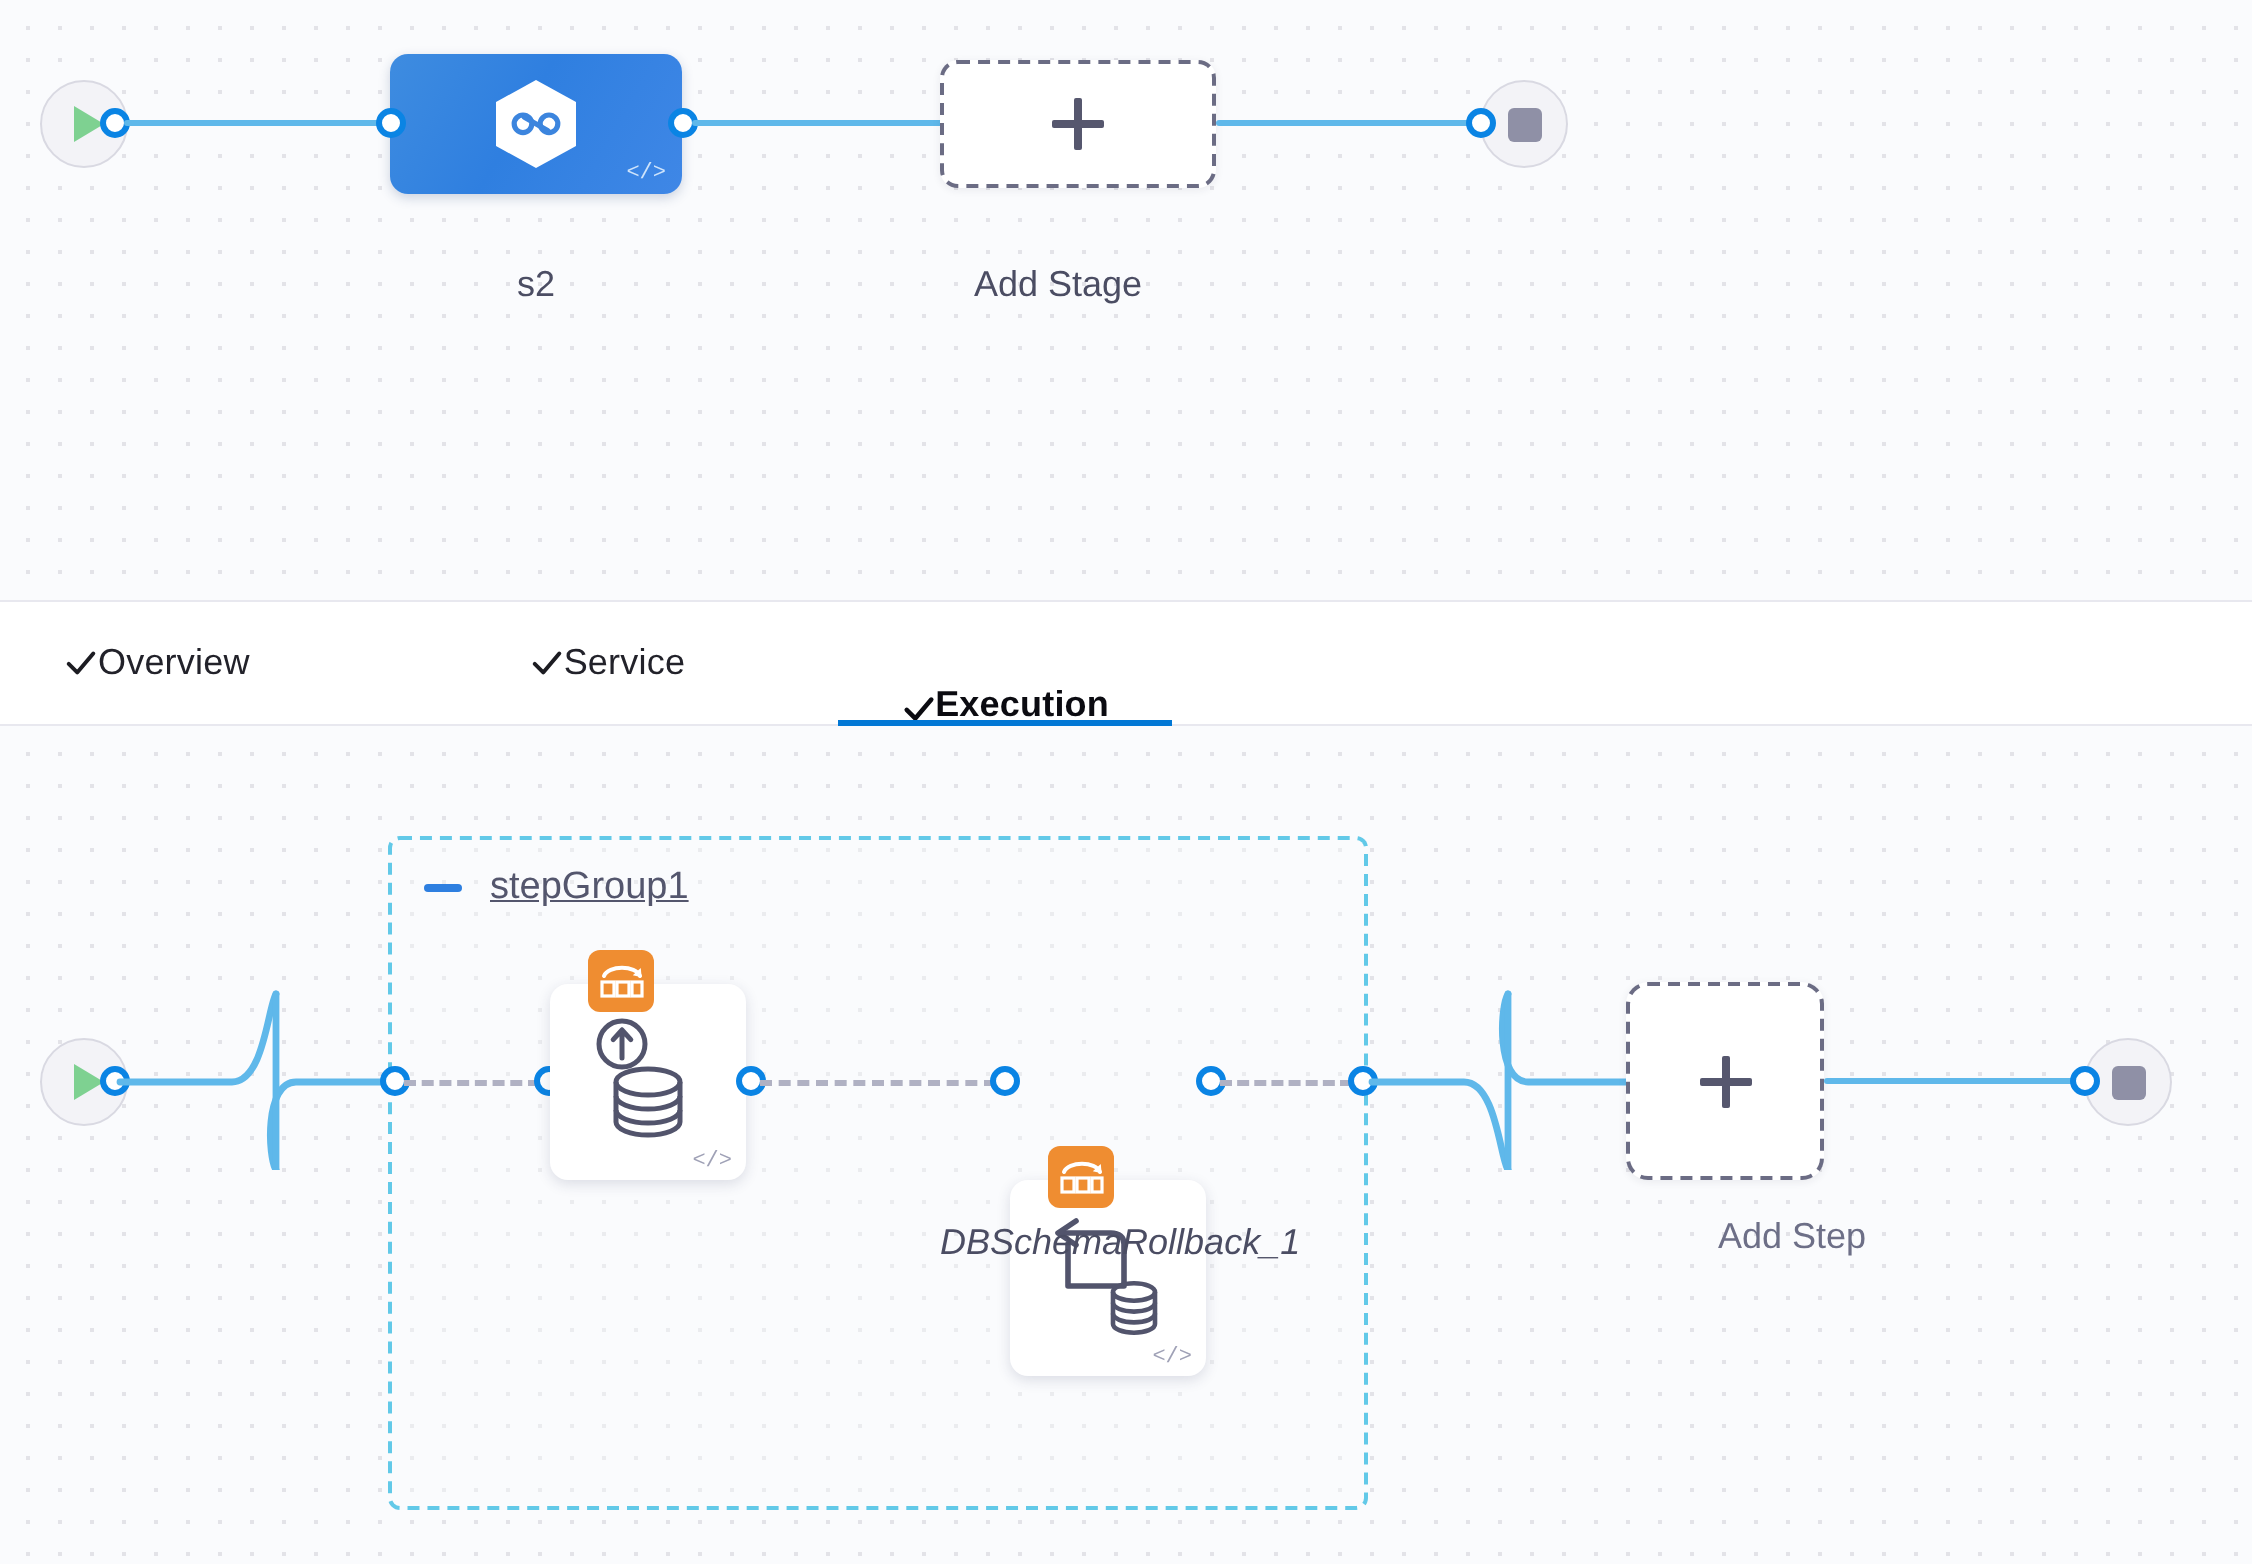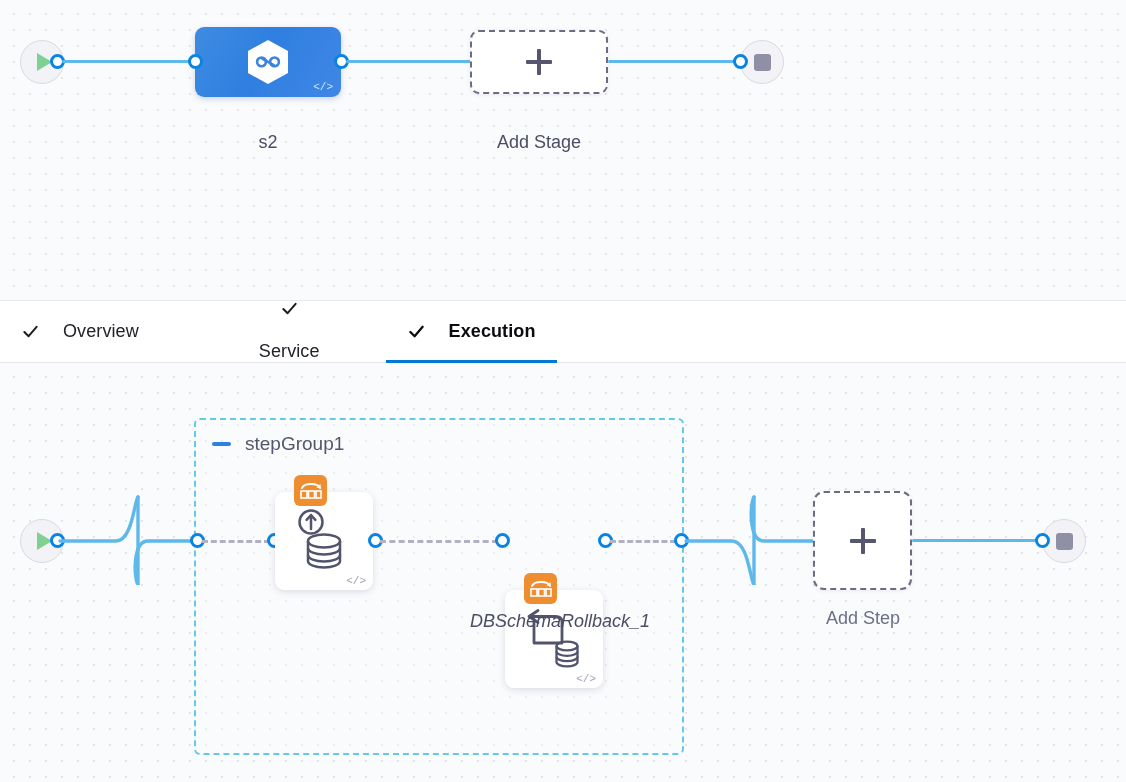--- a/index.html
+++ b/index.html
@@ -26,22 +26,22 @@
   
   .tabbar {
     position: absolute; top: 300px; left: 0; width: 1126px; height: 63px;
     background: #ffffff;
     border-top: 1px solid #e8e8ef;
     border-bottom: 1px solid #e8e8ef;
     display: flex; align-items: center;
   }
   .tab {
     position: relative; height: 63px;
-    display: flex; align-items: center; gap: 24px;
-    padding: 0 22px; cursor: pointer; white-space: nowrap;
+    display: flex; align-items: center; gap: 0;
+    padding: 0 32px; cursor: pointer; white-space: nowrap;
   }
   .tab .tlabel { font-size: 18px; color: #22222a; letter-spacing: .1px; }
   .tab.active .tlabel { font-weight: bold; color: #0b0b11; }
   .tab .check { width: 17px; height: 17px; flex: none; }
   .tab .underline {
     display: none;
     position: absolute; left: 0; right: 0; bottom: 0; height: 3px;
     background: #0278d5;
   }
   .tab.active .underline { display: block; }
@@ -99,21 +99,21 @@
   .plus::before, .plus::after {
     content: ""; position: absolute; background: #56576e; border-radius: 1px;
   }
   .plus::before { left: 0; right: 0; top: 11px; height: 4px; }
   .plus::after  { top: 0; bottom: 0; left: 11px; width: 4px; }
 
   .node-label {
     position: absolute; text-align: center;
     font-size: 18px; color: #4b4d63; line-height: 1.28;
   }
-  .node-label.muted { color: #6d6f87; }
+  .node-label.muted { color: #6d6f87; text-align: right; }
 
   
   .stepgroup {
     border: 2px dashed #62c9e8;
     border-radius: 6px;
     background: rgba(250,251,253,0.35);
   }
   .sg-header {
     position: absolute; display: flex; align-items: center; gap: 14px;
     font-size: 19px; color: #54566d;
@@ -184,57 +184,57 @@
     <div class="abs link-solid" style="left:608px; top:60px; width:138px;"></div>
 
     <div class="abs" style="left:740px; top:40px;">
       <div class="term">
         <div class="stop-sq"></div>
       </div>
     </div>
     <div class="abs port" style="left:733px; top:54px;"></div>
 
     <div class="node-label" style="left:195px; top:131px; width:146px;">s2</div>
-    <div class="node-label" style="left:470px; top:131px; width:138px;">Add Stage</div>
+    <div class="node-label" style="left:460px; top:131px; width:138px;">Add Stage</div>
   </div>
 
   <div class="tabbar">
 
     <div class="tab">
       <svg class="check" viewBox="0 0 18 18">
           <path d="M2.5 9.5 L7 14 L15.5 4" fill="none" stroke="#1c1c22" stroke-width="2.1" stroke-linecap="round" stroke-linejoin="round"></path>
         </svg>
       <span class="tlabel">Overview</span>
 
     </div>
 
-    <div class="tab" style="margin-left:76px;flex-direction:column;">
+    <div class="tab" style="margin-left:76px;">
       <svg class="check" viewBox="0 0 18 18">
           <path d="M2.5 9.5 L7 14 L15.5 4" fill="none" stroke="#1c1c22" stroke-width="2.1" stroke-linecap="round" stroke-linejoin="round"></path>
         </svg>
       <span class="tlabel">Service</span>
 
     </div>
 
 
-    <div class="tab active" style="margin-left:44px;">
+    <div class="tab active" style="margin-left:44px;align-items:flex-end;">
       <svg class="check" viewBox="0 0 18 18">
           <path d="M2.5 9.5 L7 14 L15.5 4" fill="none" stroke="#0b0b11" stroke-width="2.4" stroke-linecap="round" stroke-linejoin="round"></path>
         </svg>
       <span class="tlabel">Execution</span>
       <span class="underline"></span>
     </div>
 
   </div>
 
   <div class="canvas" id="exec-canvas">
 
     <div class="abs stepgroup" style="left:194px; top:55px; width:490px; height:337px;"></div>
 
-    <div class="sg-header" style="left:212px; top:70px;">
+    <div class="sg-header" style="left:212px; top:70px;text-decoration:underline;">
       <span class="minus-ico"></span>
       <span>stepGroup1</span>
     </div>
 
     <div class="abs" style="left:20px; top:156px;">
       <div class="term">
         <div class="play-tri"></div>
       </div>
     </div>
     <div class="abs port" style="left:50px; top:170px;"></div>

